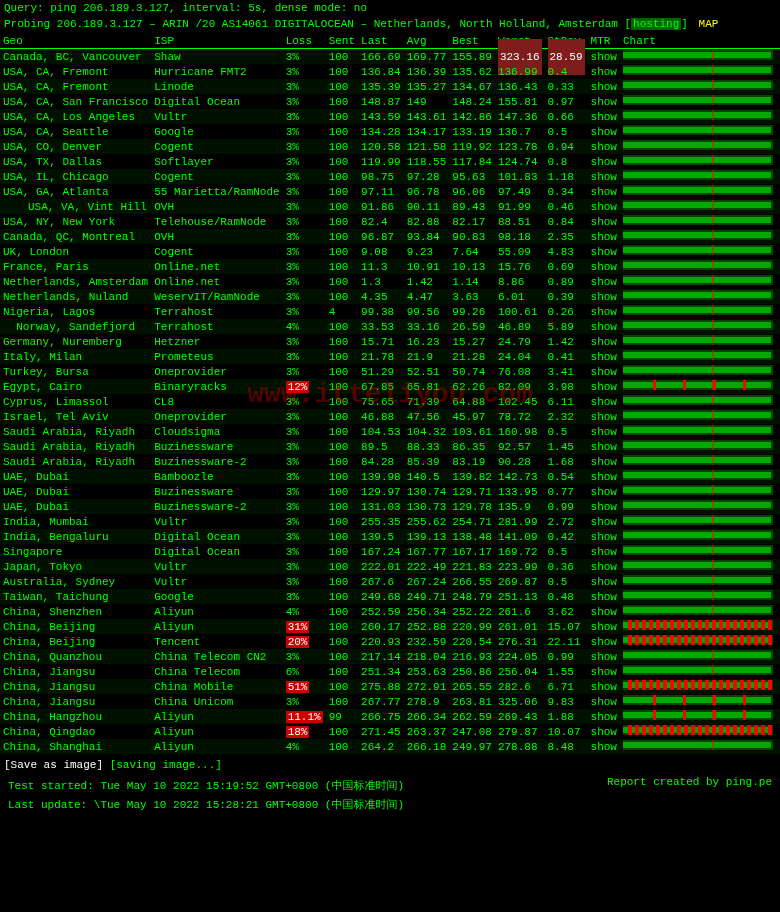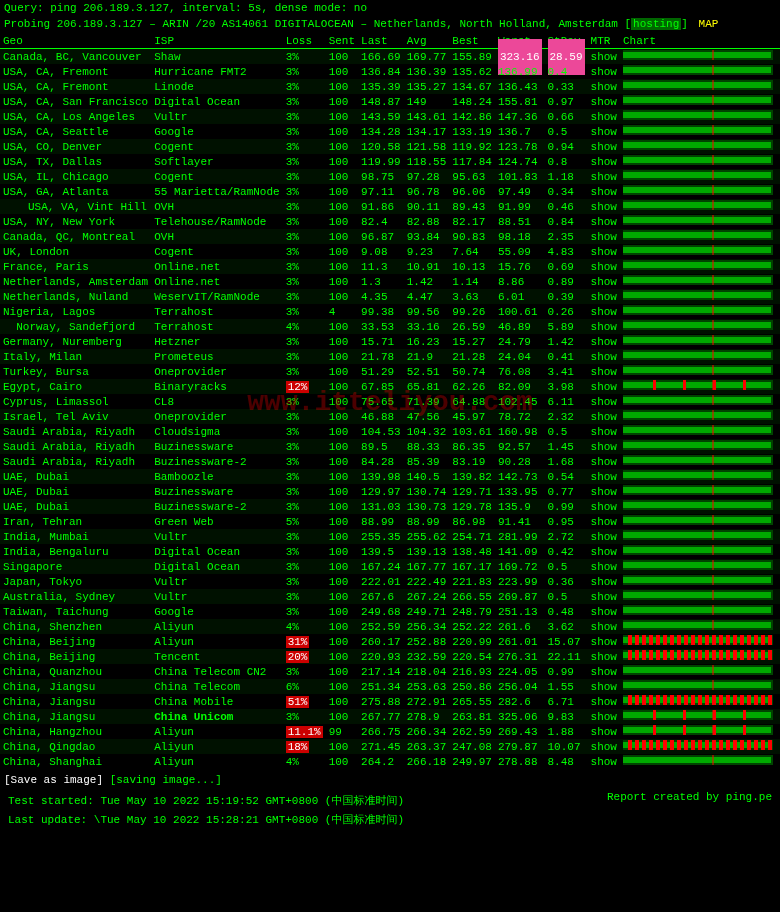--- a/index.html
+++ b/index.html
@@ -47,21 +47,21 @@
     }
     tbody tr td {
       padding: 1px 3px;
       font-size: 11px;
       color: #00ff00;
       white-space: nowrap;
     }
     tbody tr:nth-child(odd) { background: #001100; }
     tbody tr:nth-child(even) { background: #000000; }
     .loss-warning { background: #cc0000; color: #fff; padding: 0 2px; margin-top: 16px; }
-    .worst-bad { background: #ec4899; color: #fff; padding: 12px 2px; }
+    .worst-bad { background: #7f1d1d; color: #fff; padding: 12px 2px; }
     .chart-cell {
       width: 160px;
       min-width: 120px;
     }
     .show-link {
       color: #00ff00;
       cursor: pointer;
     }
     .bottom-bar {
       padding: 3px 4px;
@@ -661,37 +661,20 @@
           <td>135.9</td>
           <td>0.99</td>
           <td><span class="show-link">show</span></td>
           <td class="chart-cell"><svg width="150" height="10">
               <rect x="0" y="0" width="150" height="10" fill="#004400"></rect>
               <rect x="0" y="2" width="148" height="6" fill="#00aa00"></rect>
               <line x1="90" y1="0" x2="90" y2="10" stroke="#ff0000" stroke-width="1"></line>
             </svg></td>
         </tr>
         <tr>
-          <td style="color: rgb(0, 255, 0);">Iran, Tehran</td>
-          <td style="color: rgb(0, 255, 0);">Green Web</td>
-          <td style="color: rgb(0, 255, 0);">5%</td>
-          <td>100</td>
-          <td>88.99</td>
-          <td>88.99</td>
-          <td>86.98</td>
-          <td>91.41</td>
-          <td>0.95</td>
-          <td><span class="show-link">show</span></td>
-          <td class="chart-cell"><svg width="150" height="10">
-              <rect x="0" y="0" width="150" height="10" fill="#004400"></rect>
-              <rect x="0" y="2" width="148" height="6" fill="#00aa00"></rect>
-              <line x1="90" y1="0" x2="90" y2="10" stroke="#ff0000" stroke-width="1"></line>
-            </svg></td>
-        </tr>
-        <tr>
           <td style="color: rgb(0, 255, 0);">India, Mumbai</td>
           <td style="color: rgb(0, 255, 0);">Vultr</td>
           <td style="color: rgb(0, 255, 0);">3%</td>
           <td>100</td>
           <td>255.35</td>
           <td>255.62</td>
           <td>254.71</td>
           <td>281.99</td>
           <td>2.72</td>
           <td><span class="show-link">show</span></td>
@@ -946,21 +929,21 @@
               <rect x="117" y="0" width="4" height="10" fill="#ff0000"></rect>
               <rect x="124" y="0" width="4" height="10" fill="#ff0000"></rect>
               <rect x="131" y="0" width="4" height="10" fill="#ff0000"></rect>
               <rect x="138" y="0" width="4" height="10" fill="#ff0000"></rect>
               <rect x="145" y="0" width="4" height="10" fill="#ff0000"></rect>
               <line x1="90" y1="0" x2="90" y2="10" stroke="#ff0000" stroke-width="1.5"></line>
             </svg></td>
         </tr>
         <tr>
           <td style="color: rgb(0, 255, 0);">China, Jiangsu</td>
-          <td style="color: rgb(0, 255, 0); font-weight: bold;">China Unicom</td>
+          <td style="color: rgb(0, 255, 0);">China Unicom</td>
           <td style="color: rgb(0, 255, 0);">3%</td>
           <td>100</td>
           <td>267.77</td>
           <td>278.9</td>
           <td>263.81</td>
           <td>325.06</td>
           <td>9.83</td>
           <td><span class="show-link">show</span></td>
           <td class="chart-cell"><svg width="150" height="10">
               <rect x="0" y="0" width="150" height="10" fill="#004400"></rect>

